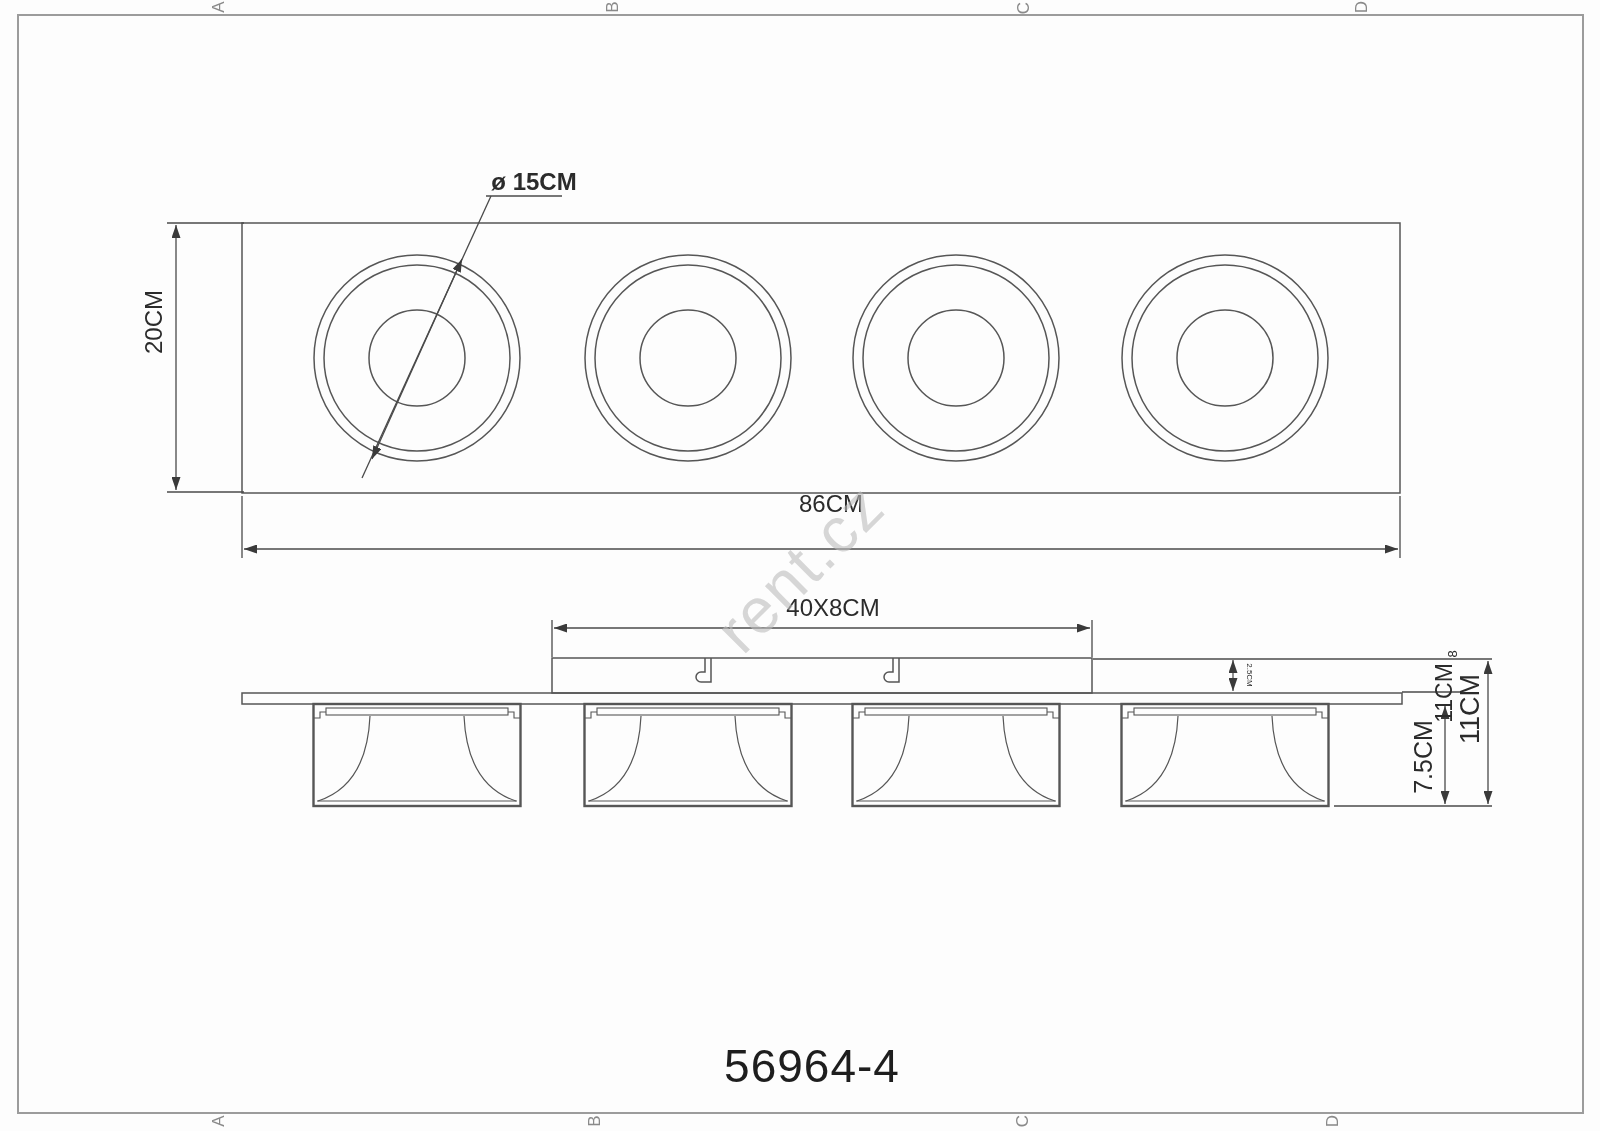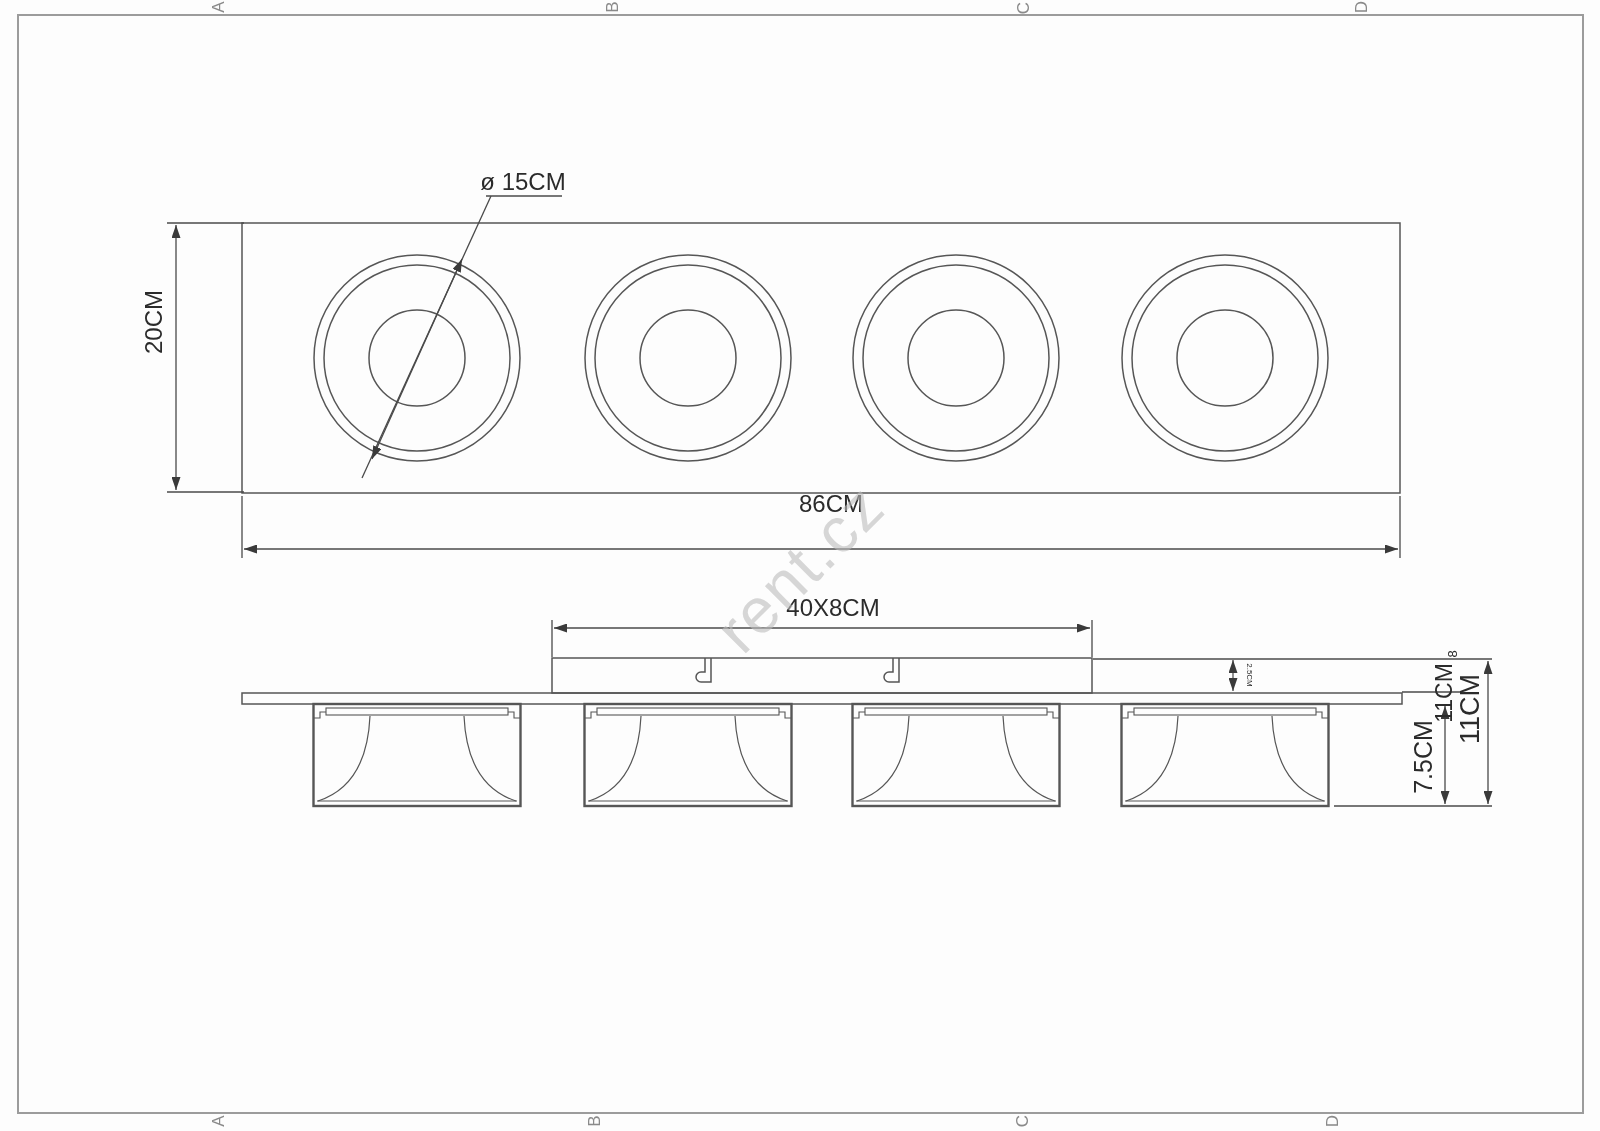--- a/index.html
+++ b/index.html
@@ -152,38 +152,39 @@
 
     <g stroke="#4a4a4a" stroke-width="1.3" fill="none">
       <line x1="1093" y1="659" x2="1492" y2="659"></line>
       <line x1="1402" y1="692" x2="1462" y2="692"></line>
       <line x1="1334" y1="806" x2="1492" y2="806"></line>
       <line x1="1445" y1="706" x2="1445" y2="804" marker-start="url(#arr)" marker-end="url(#arr)"></line>
       <line x1="1488" y1="661" x2="1488" y2="804" marker-start="url(#arr)" marker-end="url(#arr)"></line>
     </g>
   </svg>
 
-  <span class="lbl dim24" style="left:523px;top:182px;">ø 15CM</span>
+  <span class="lbl dim24" style="left:534px;top:182px;font-weight:bold;">ø 15CM</span>
 
   <span class="lbl dim24 rot-ccw" style="left:154px;top:322px;">20CM</span>
 
   <span class="lbl dim24" style="left:831px;top:504px;">86CM</span>
 
   <span class="lbl dim24" style="left:833px;top:608px;">40X8CM</span>
 
   <span class="lbl rot-cw" style="left:1249px;top:675px;font-size:8px;">2.5CM</span>
 
   <span class="lbl rot-ccw" style="left:1452px;top:654px;font-size:13px;">8</span>
 
   <span class="lbl rot-ccw" style="left:1444px;top:693px;font-size:23px;">11CM</span>
 
   <span class="lbl rot-ccw" style="left:1470px;top:709px;font-size:27px;">11CM</span>
 
   <span class="lbl rot-ccw" style="left:1423px;top:757px;font-size:25px;">7.5CM</span>
 
+  <span class="lbl model" style="left:812px;top:1066px;">56964-4</span>
 
   <span class="watermark">rent.cz</span>
 
   <span class="marker" style="left:218px;top:7px;">A</span>
   <span class="marker" style="left:612px;top:7px;">B</span>
   <span class="marker" style="left:1023px;top:8px;">C</span>
   <span class="marker" style="left:1361px;top:7px;">D</span>
 
   <span class="marker" style="left:218px;top:1121px;">A</span>
   <span class="marker" style="left:594px;top:1121px;">B</span>

